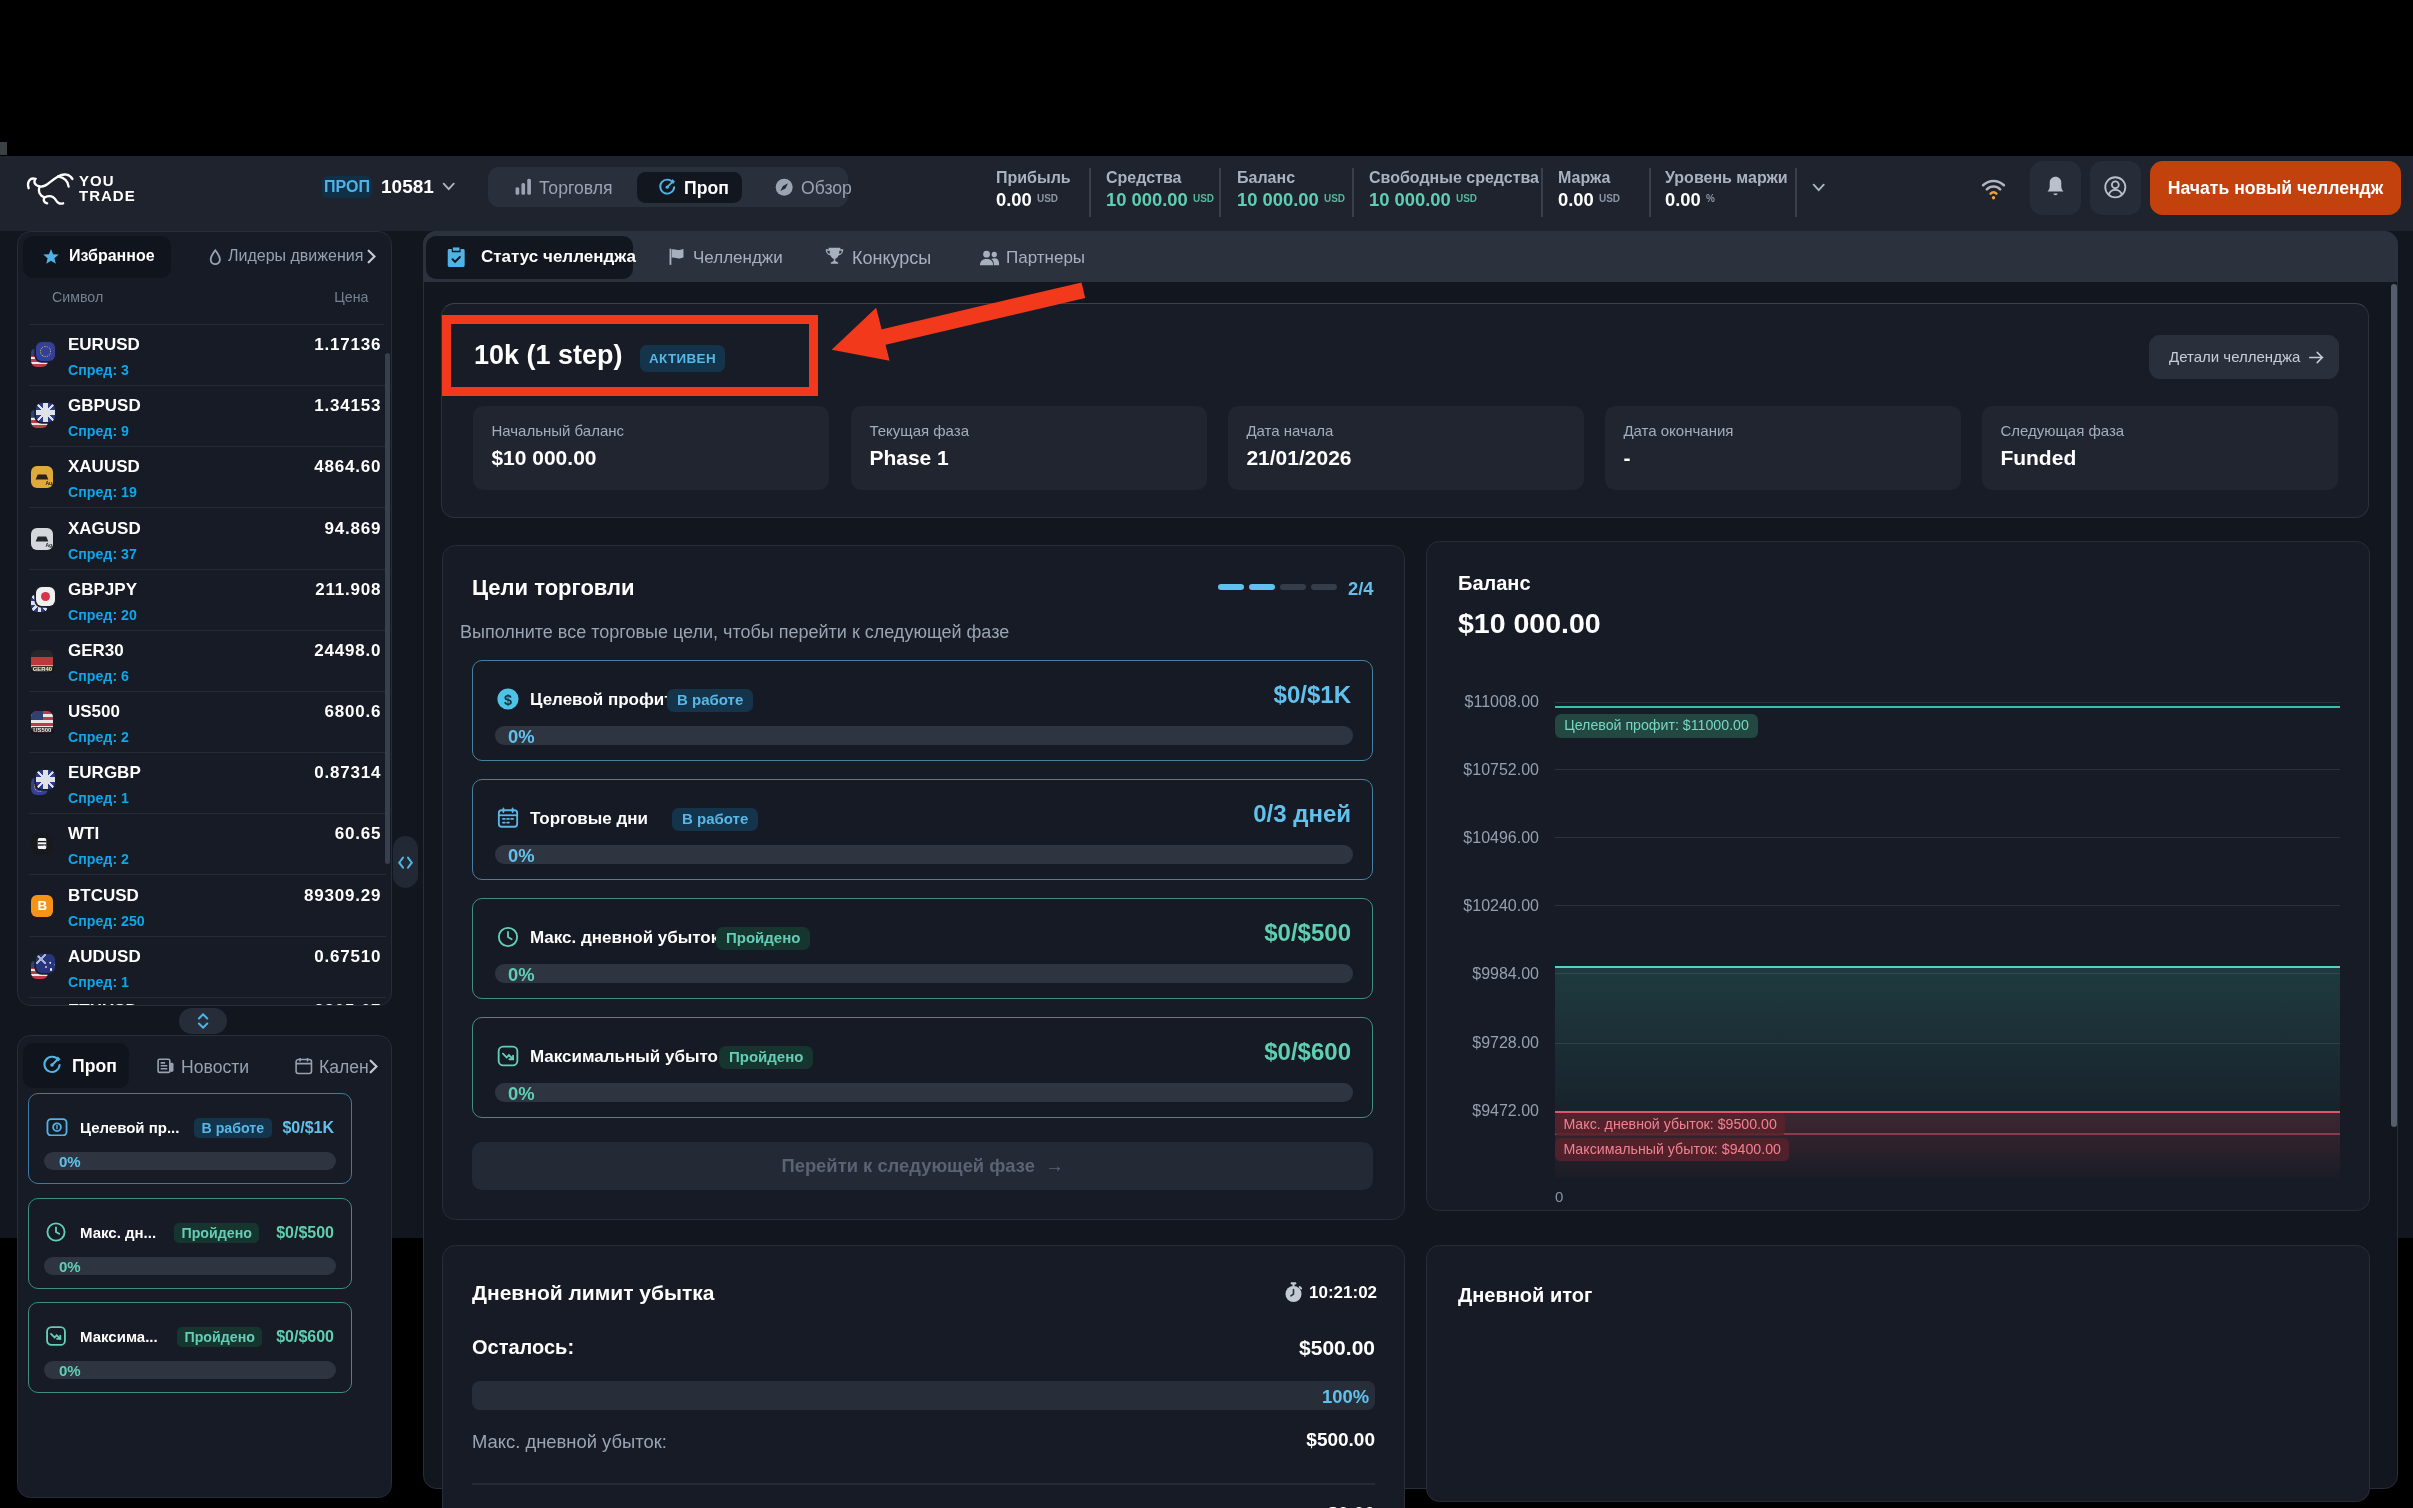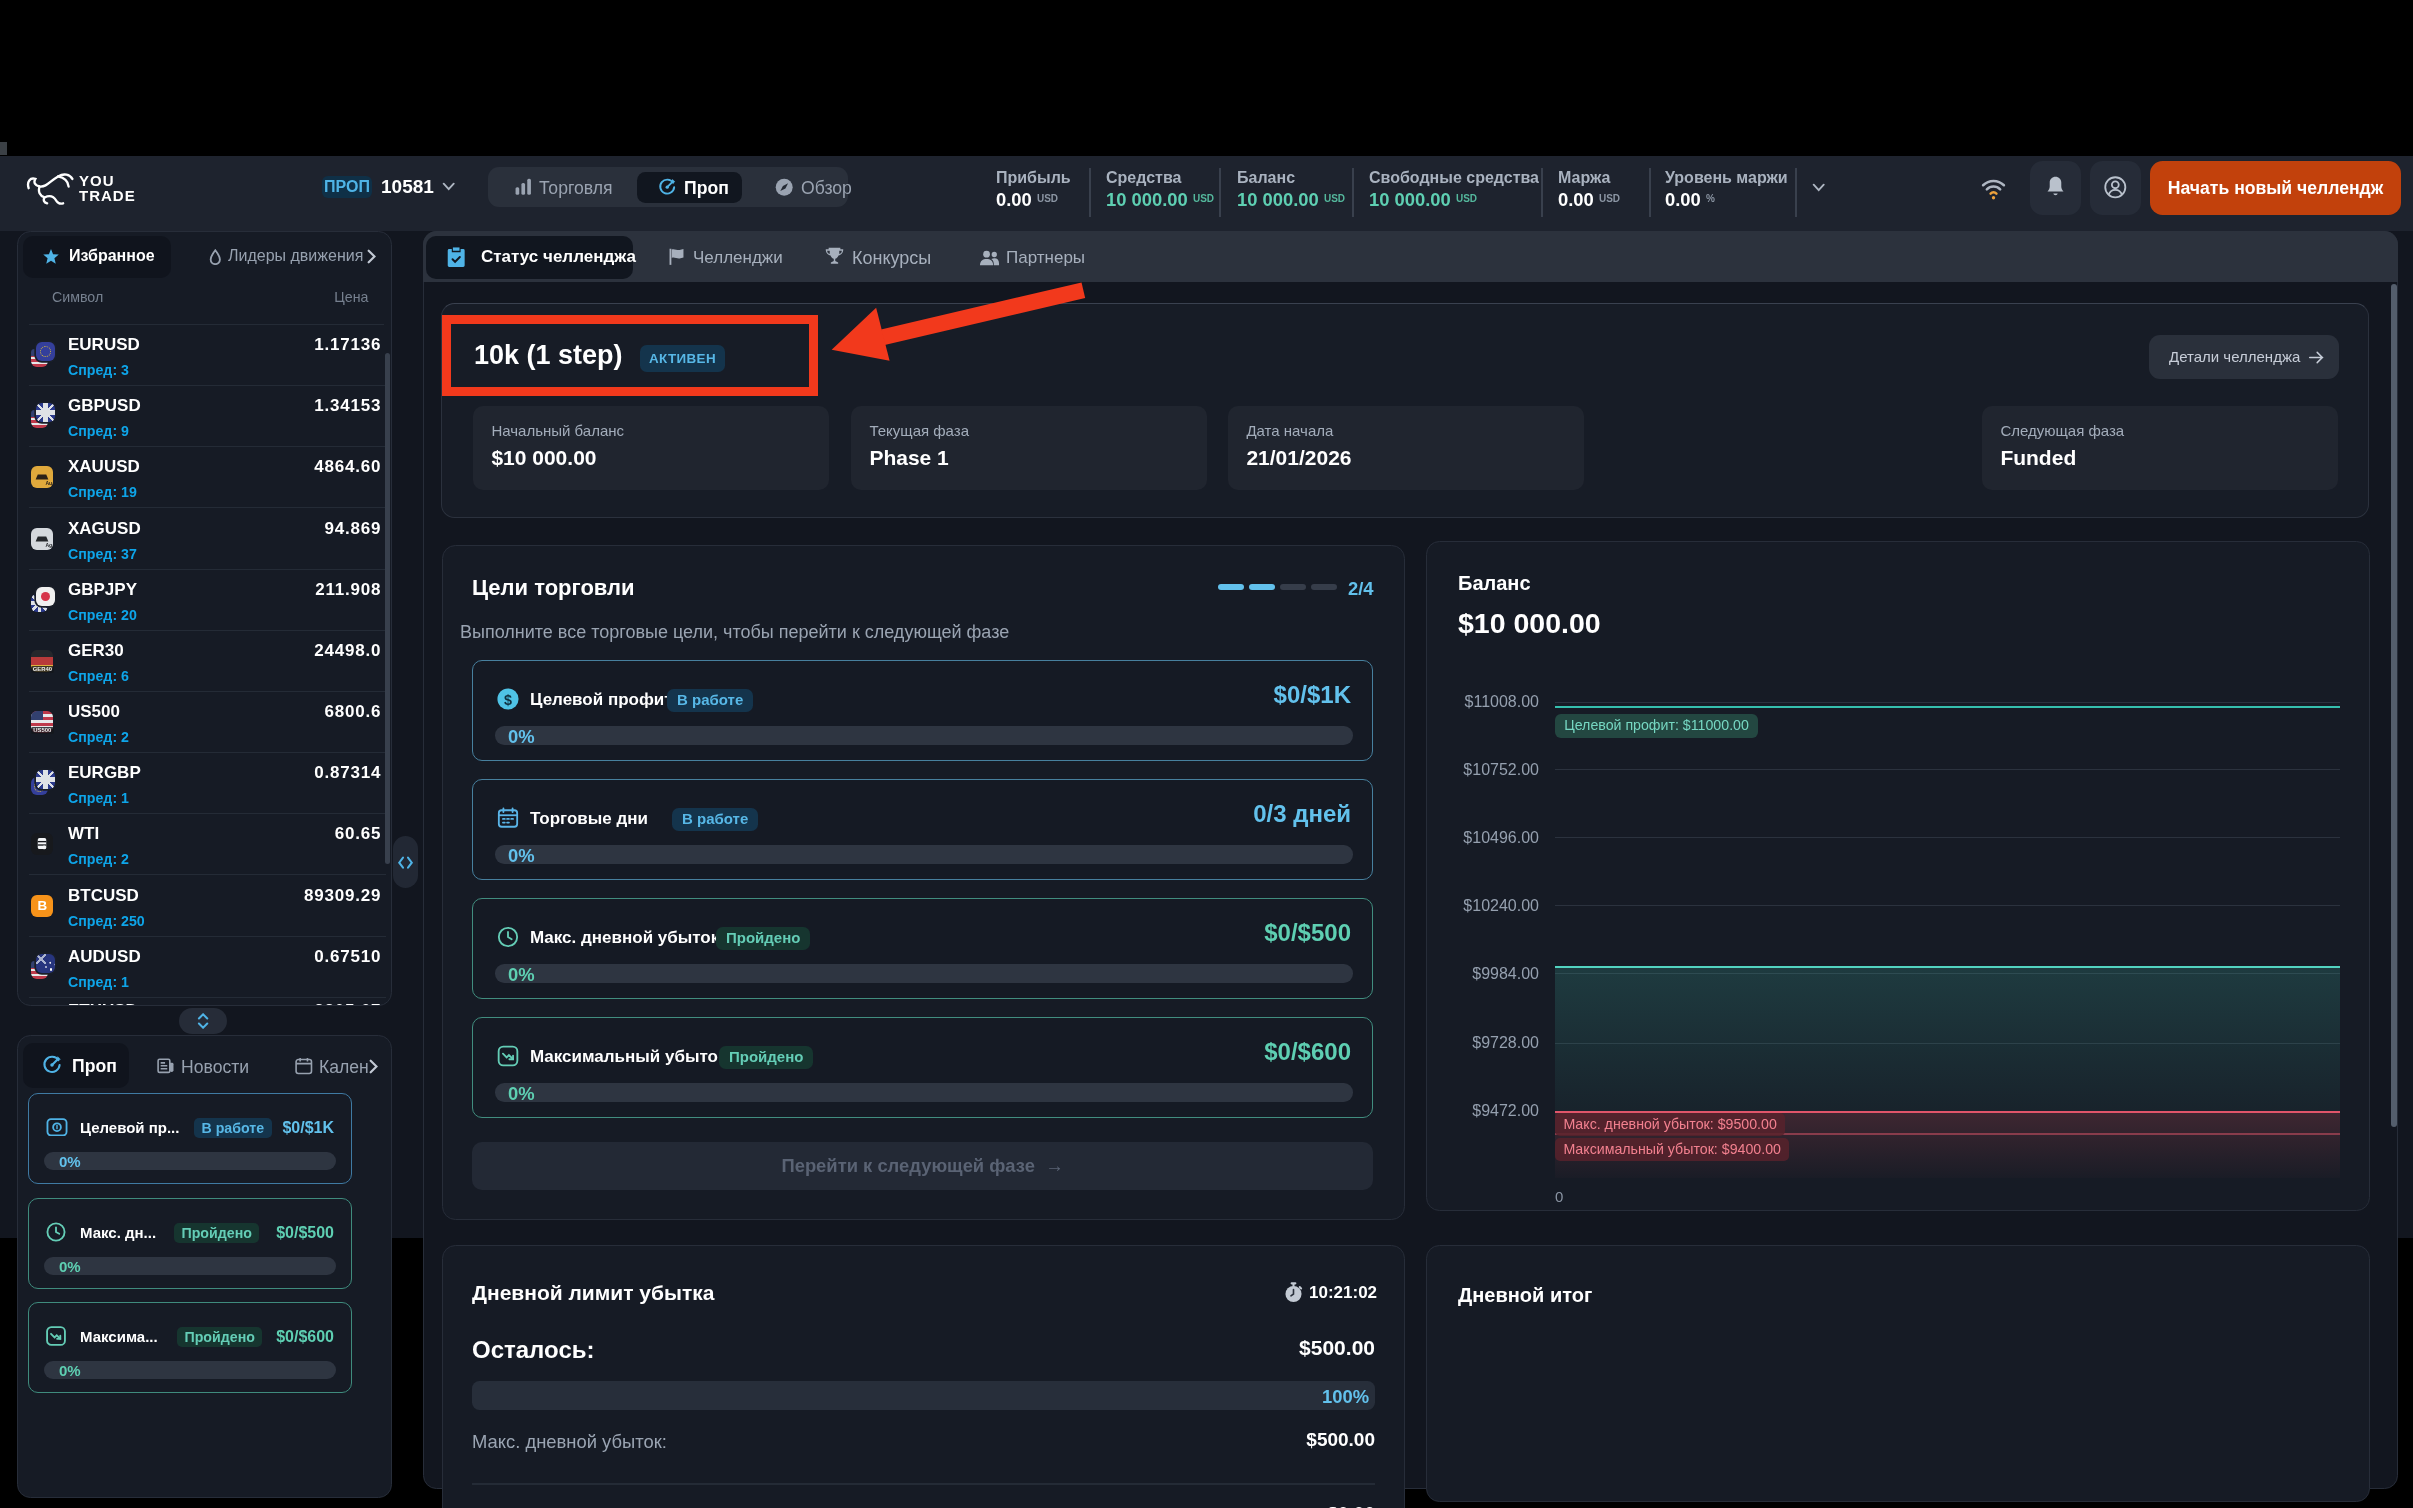--- a/index.html
+++ b/index.html
@@ -390,20 +390,24 @@
         <div class="vl">$10 000.00</div>
       </div>
     <div class="tile" style="left:851px;">
         <div class="lb">Текущая фаза</div>
         <div class="vl">Phase 1</div>
       </div>
     <div class="tile" style="left:1228px;">
         <div class="lb">Дата начала</div>
         <div class="vl">21/01/2026</div>
       </div>
+    <div class="tile" style="left:1605px;">
+        <div class="lb">Дата окончания</div>
+        <div class="vl">-</div>
+      </div>
     <div class="tile" style="left:1982px;">
         <div class="lb">Следующая фаза</div>
         <div class="vl">Funded</div>
       </div>
 
     <div class="abs" style="left:442px;top:389px;width:963px;height:675px;background:#161b25;border:0.8px solid #272d39;border-radius:13.4px;"></div>
     <div class="abs b w" style="left:472px;top:419px;font-size:22px;">Цели торговли</div>
     <div class="abs" style="left:1218px;top:428px;width:26px;height:5.9px;background:#62c1ec;border-radius:3.4px;"></div>
     <div class="abs" style="left:1249px;top:428px;width:26px;height:5.9px;background:#62c1ec;border-radius:3.4px;"></div>
     <div class="abs" style="left:1280px;top:428px;width:26px;height:5.9px;background:#363d4a;border-radius:3.4px;"></div>
@@ -490,21 +494,21 @@
     <div class="abs" style="left:442px;top:1089px;width:963px;height:302px;background:#161b25;border:0.8px solid #272d39;border-radius:13.4px;"></div>
     <div class="abs b w" style="left:472px;top:1125px;font-size:21px;">Дневной лимит убытка</div>
     <svg class="abs" style="left:1284px;top:1126px;" width="19" height="21" viewBox="0 0 26 28">
         <rect x="9" y="0" width="8" height="3" rx="1.5" fill="#c3cad4"></rect>
         <rect x="11.6" y="2" width="2.8" height="4" fill="#c3cad4"></rect>
         <circle cx="13" cy="16" r="11" fill="#c3cad4"></circle>
         <path d="M21.5 6.5 L23.5 8.5" stroke="#c3cad4" stroke-width="2.6" stroke-linecap="round"></path>
         <path d="M13 10 L13 16 L9.5 18.5" stroke="#2a303b" stroke-width="2.2" fill="none" stroke-linecap="round"></path>
       </svg>
     <div class="abs b w" style="left:1309px;top:1127px;font-size:17px;">10:21:02</div>
-    <div class="abs b w" style="left:472px;top:1180px;font-size:24px;">Осталось:</div>
+    <div class="abs b w" style="left:472px;top:1180px;font-size:20px;">Осталось:</div>
     <div class="abs b w" style="left:1207px;top:1180px;font-size:21px;text-align:right;width:168px;">$500.00</div>
     <div class="abs" style="left:472px;top:1225px;width:903px;height:29px;background:#272e3a;border-radius:7.5px;"></div>
     <div class="abs b" style="left:1207px;top:1230px;font-size:18.4px;color:#62c1ec;text-align:right;width:162px;">100%</div>
     <div class="abs" style="left:472px;top:1275px;font-size:18.4px;color:#9aa4b2;">Макс. дневной убыток:</div>
     <div class="abs b w" style="left:1207px;top:1273px;font-size:19px;text-align:right;width:168px;">$500.00</div>
     <div class="abs" style="left:472px;top:1327px;width:903px;height:1.7px;background:#242b36;"></div>
     <div class="abs" style="left:472px;top:1348px;font-size:18.4px;color:#9aa4b2;">Использовано:</div>
     <div class="abs b w" style="left:1207px;top:1347px;font-size:19px;text-align:right;width:168px;">$0.00</div>
 
     <div class="abs" style="left:1426px;top:1089px;width:944px;height:257px;background:#161b25;border:0.8px solid #272d39;border-radius:13.4px;"></div>

